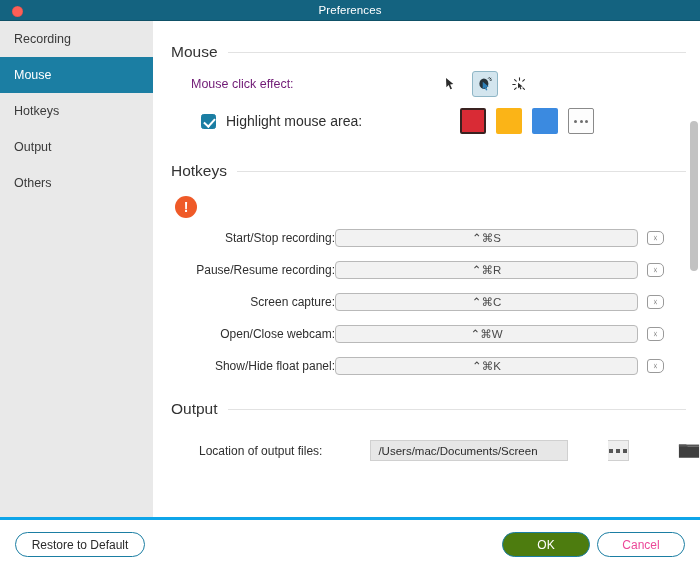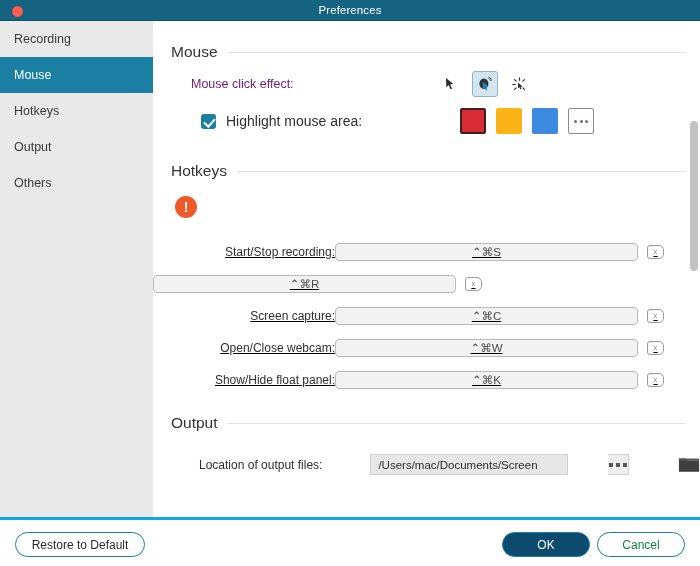--- a/index.html
+++ b/index.html
@@ -197,25 +197,25 @@
     font-size: 12px;
     display: flex; align-items: center; justify-content: center;
     cursor: default;
   }
   .btn-restore {
     left: 15px; top: 12px; width: 130px;
     border: 1px solid #1b7ea3; color: #2a2a2a; background: #fff;
   }
   .btn-ok {
     left: 502px; top: 12px; width: 88px;
-    background: #0c4a6e; color: #fff; border: 1px solid #1b7ea3;
+    background: #4d7c0f; color: #fff; border: 1px solid #1b7ea3;
   }
   .btn-cancel {
     left: 597px; top: 12px; width: 88px;
-    background: #fff; color: #15803d; border: 1px solid #1b7ea3;
+    background: #fff; color: #ec4899; border: 1px solid #1b7ea3;
   }
 </style>
 </head>
 <body>
 
 <div id="app">
 
   <div class="titlebar">
     <div class="close-dot"></div>
     <div class="titlebar-title">Preferences</div>
@@ -299,27 +299,28 @@
 
     <div class="section-head" style="margin-top:28px;">
       <span class="t">Hotkeys</span>
       <span class="rule"></span>
     </div>
 
     <div class="warn-box" style="margin-top:16px;">
       <span class="warn-ico">!</span>
     </div>
 
-    <div style="margin-top:22px;text-decoration:underline;">
+    <div style="margin-top:8px;">
       <div class="hk-row">
         <span class="hk-label">Start/Stop recording:</span>
         <span class="hk-input">⌃⌘S</span>
         <span class="hk-clear">☓</span>
       </div>
       <div class="hk-row">
+        <span class="hk-label">Pause/Resume recording:</span>
         <span class="hk-input">⌃⌘R</span>
         <span class="hk-clear">☓</span>
       </div>
       <div class="hk-row">
         <span class="hk-label">Screen capture:</span>
         <span class="hk-input">⌃⌘C</span>
         <span class="hk-clear">☓</span>
       </div>
       <div class="hk-row">
         <span class="hk-label">Open/Close webcam:</span>

